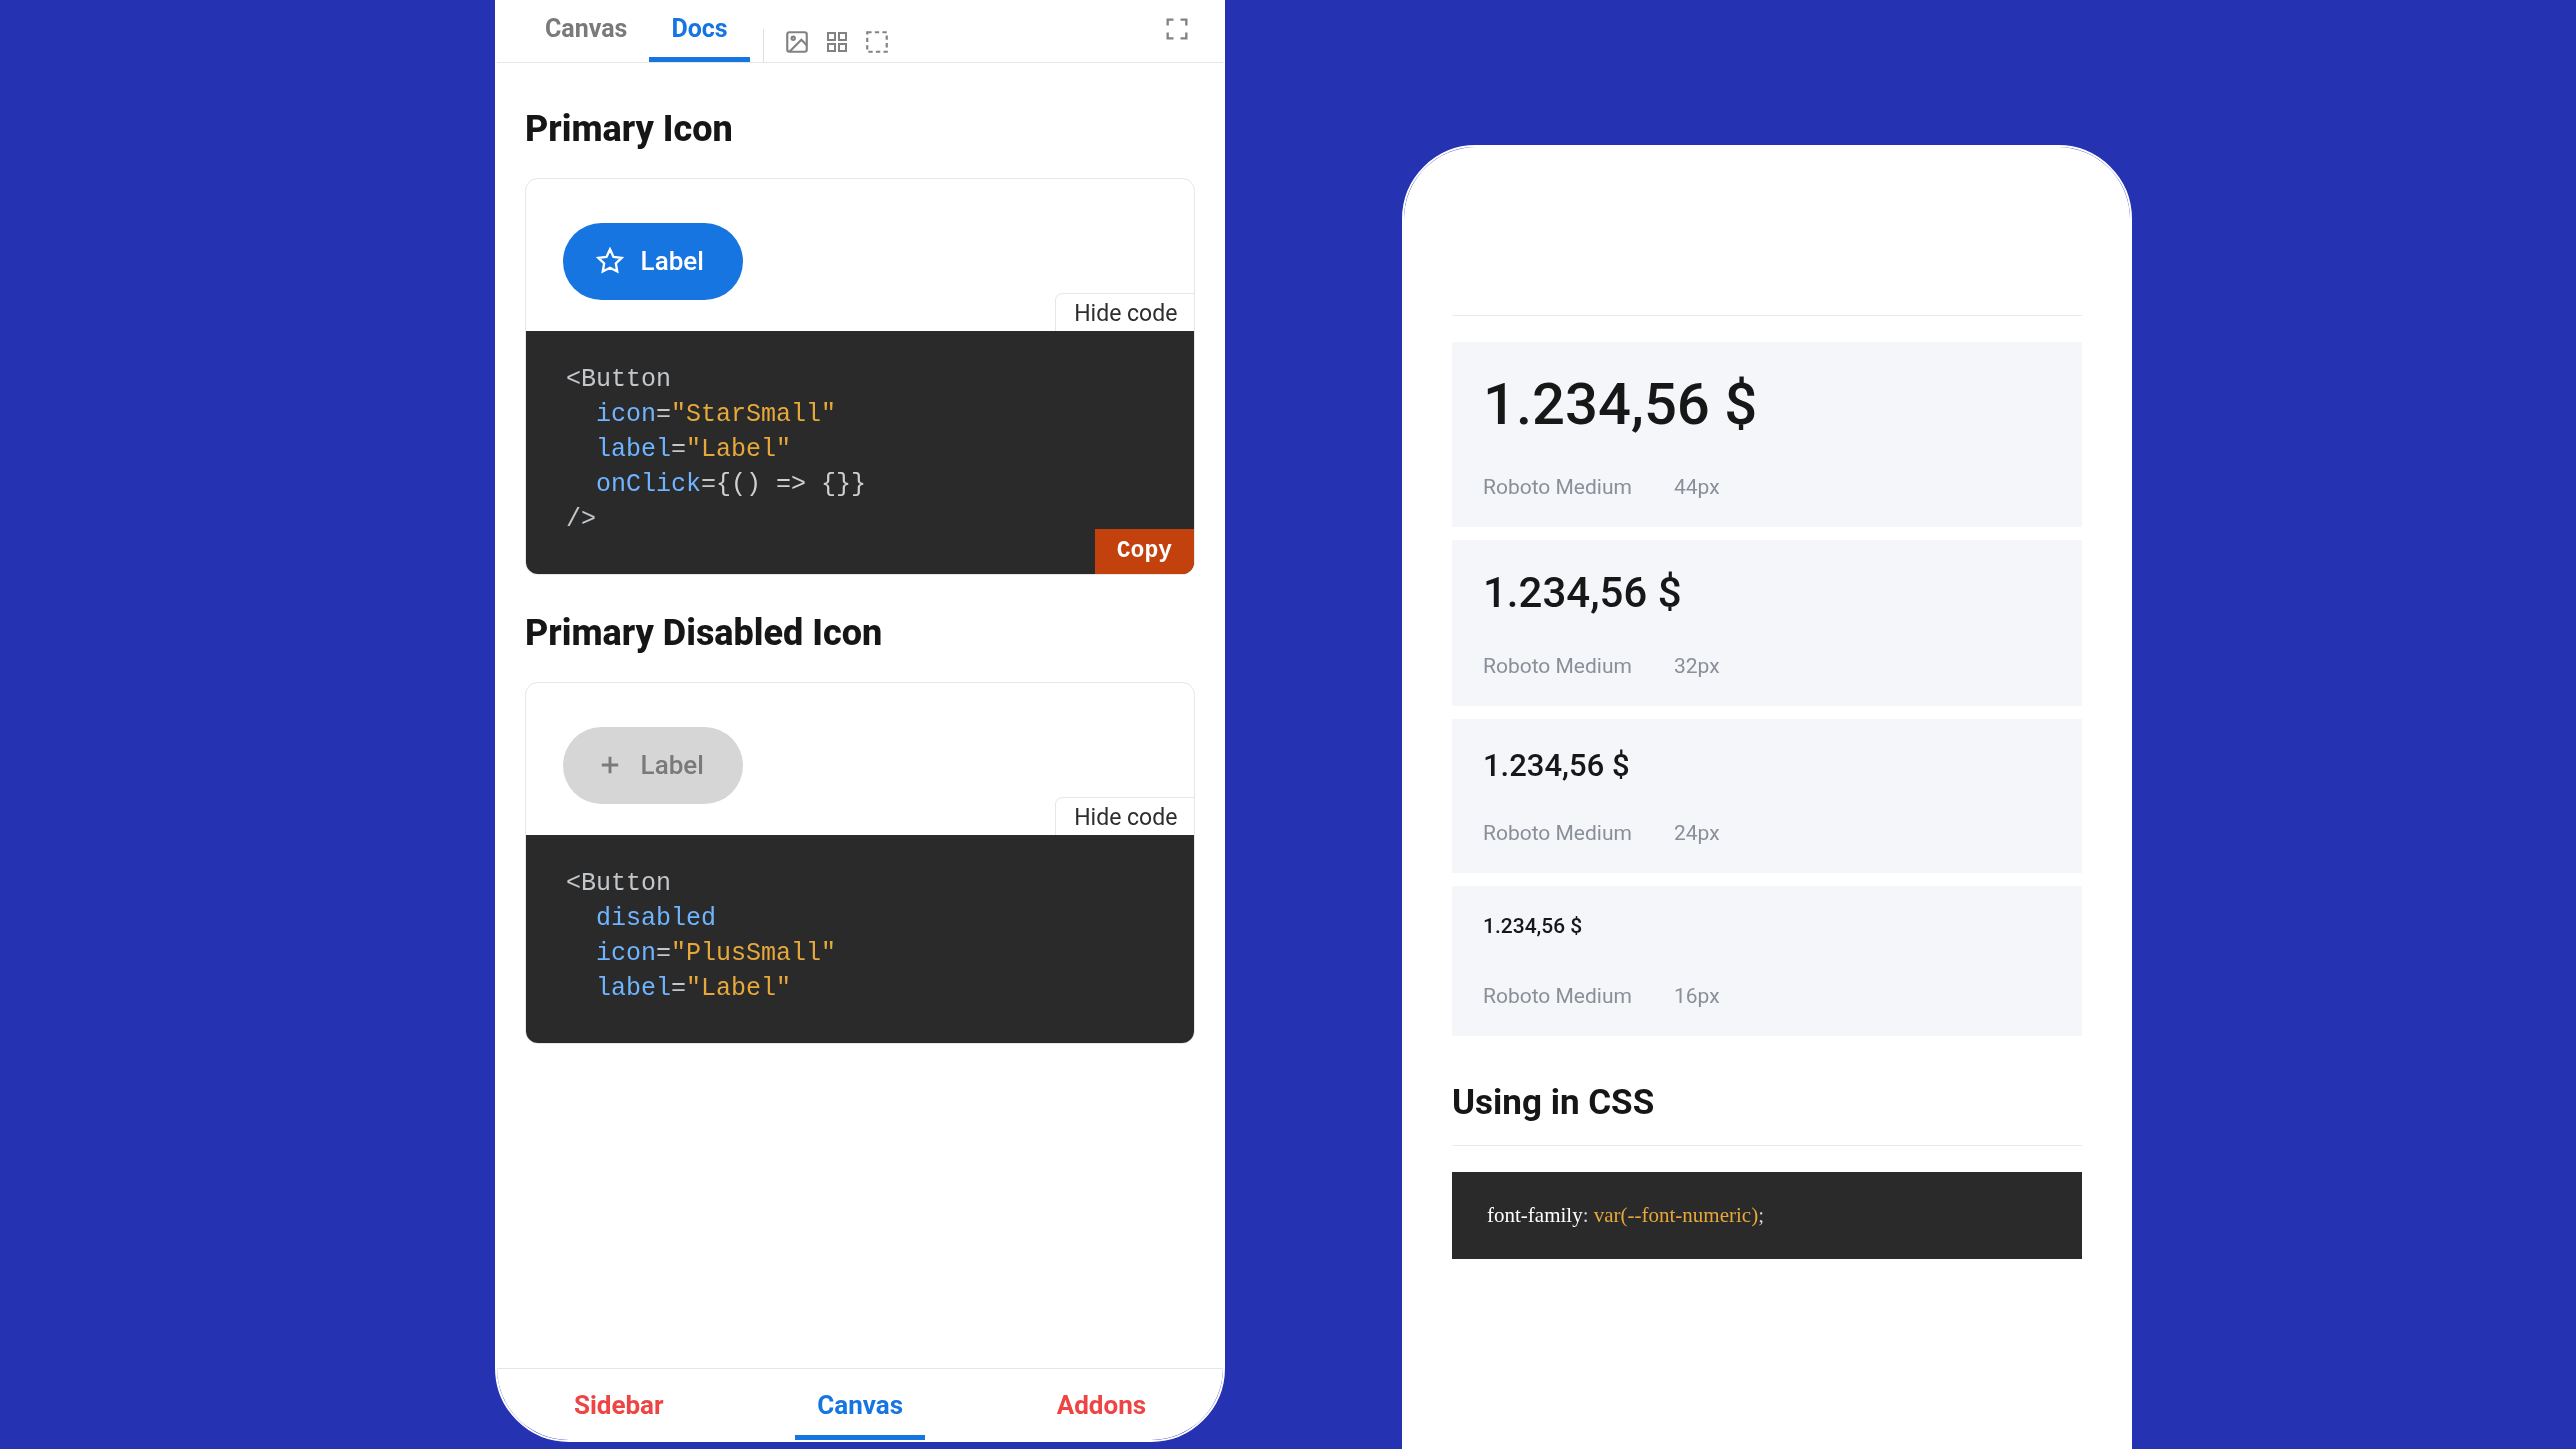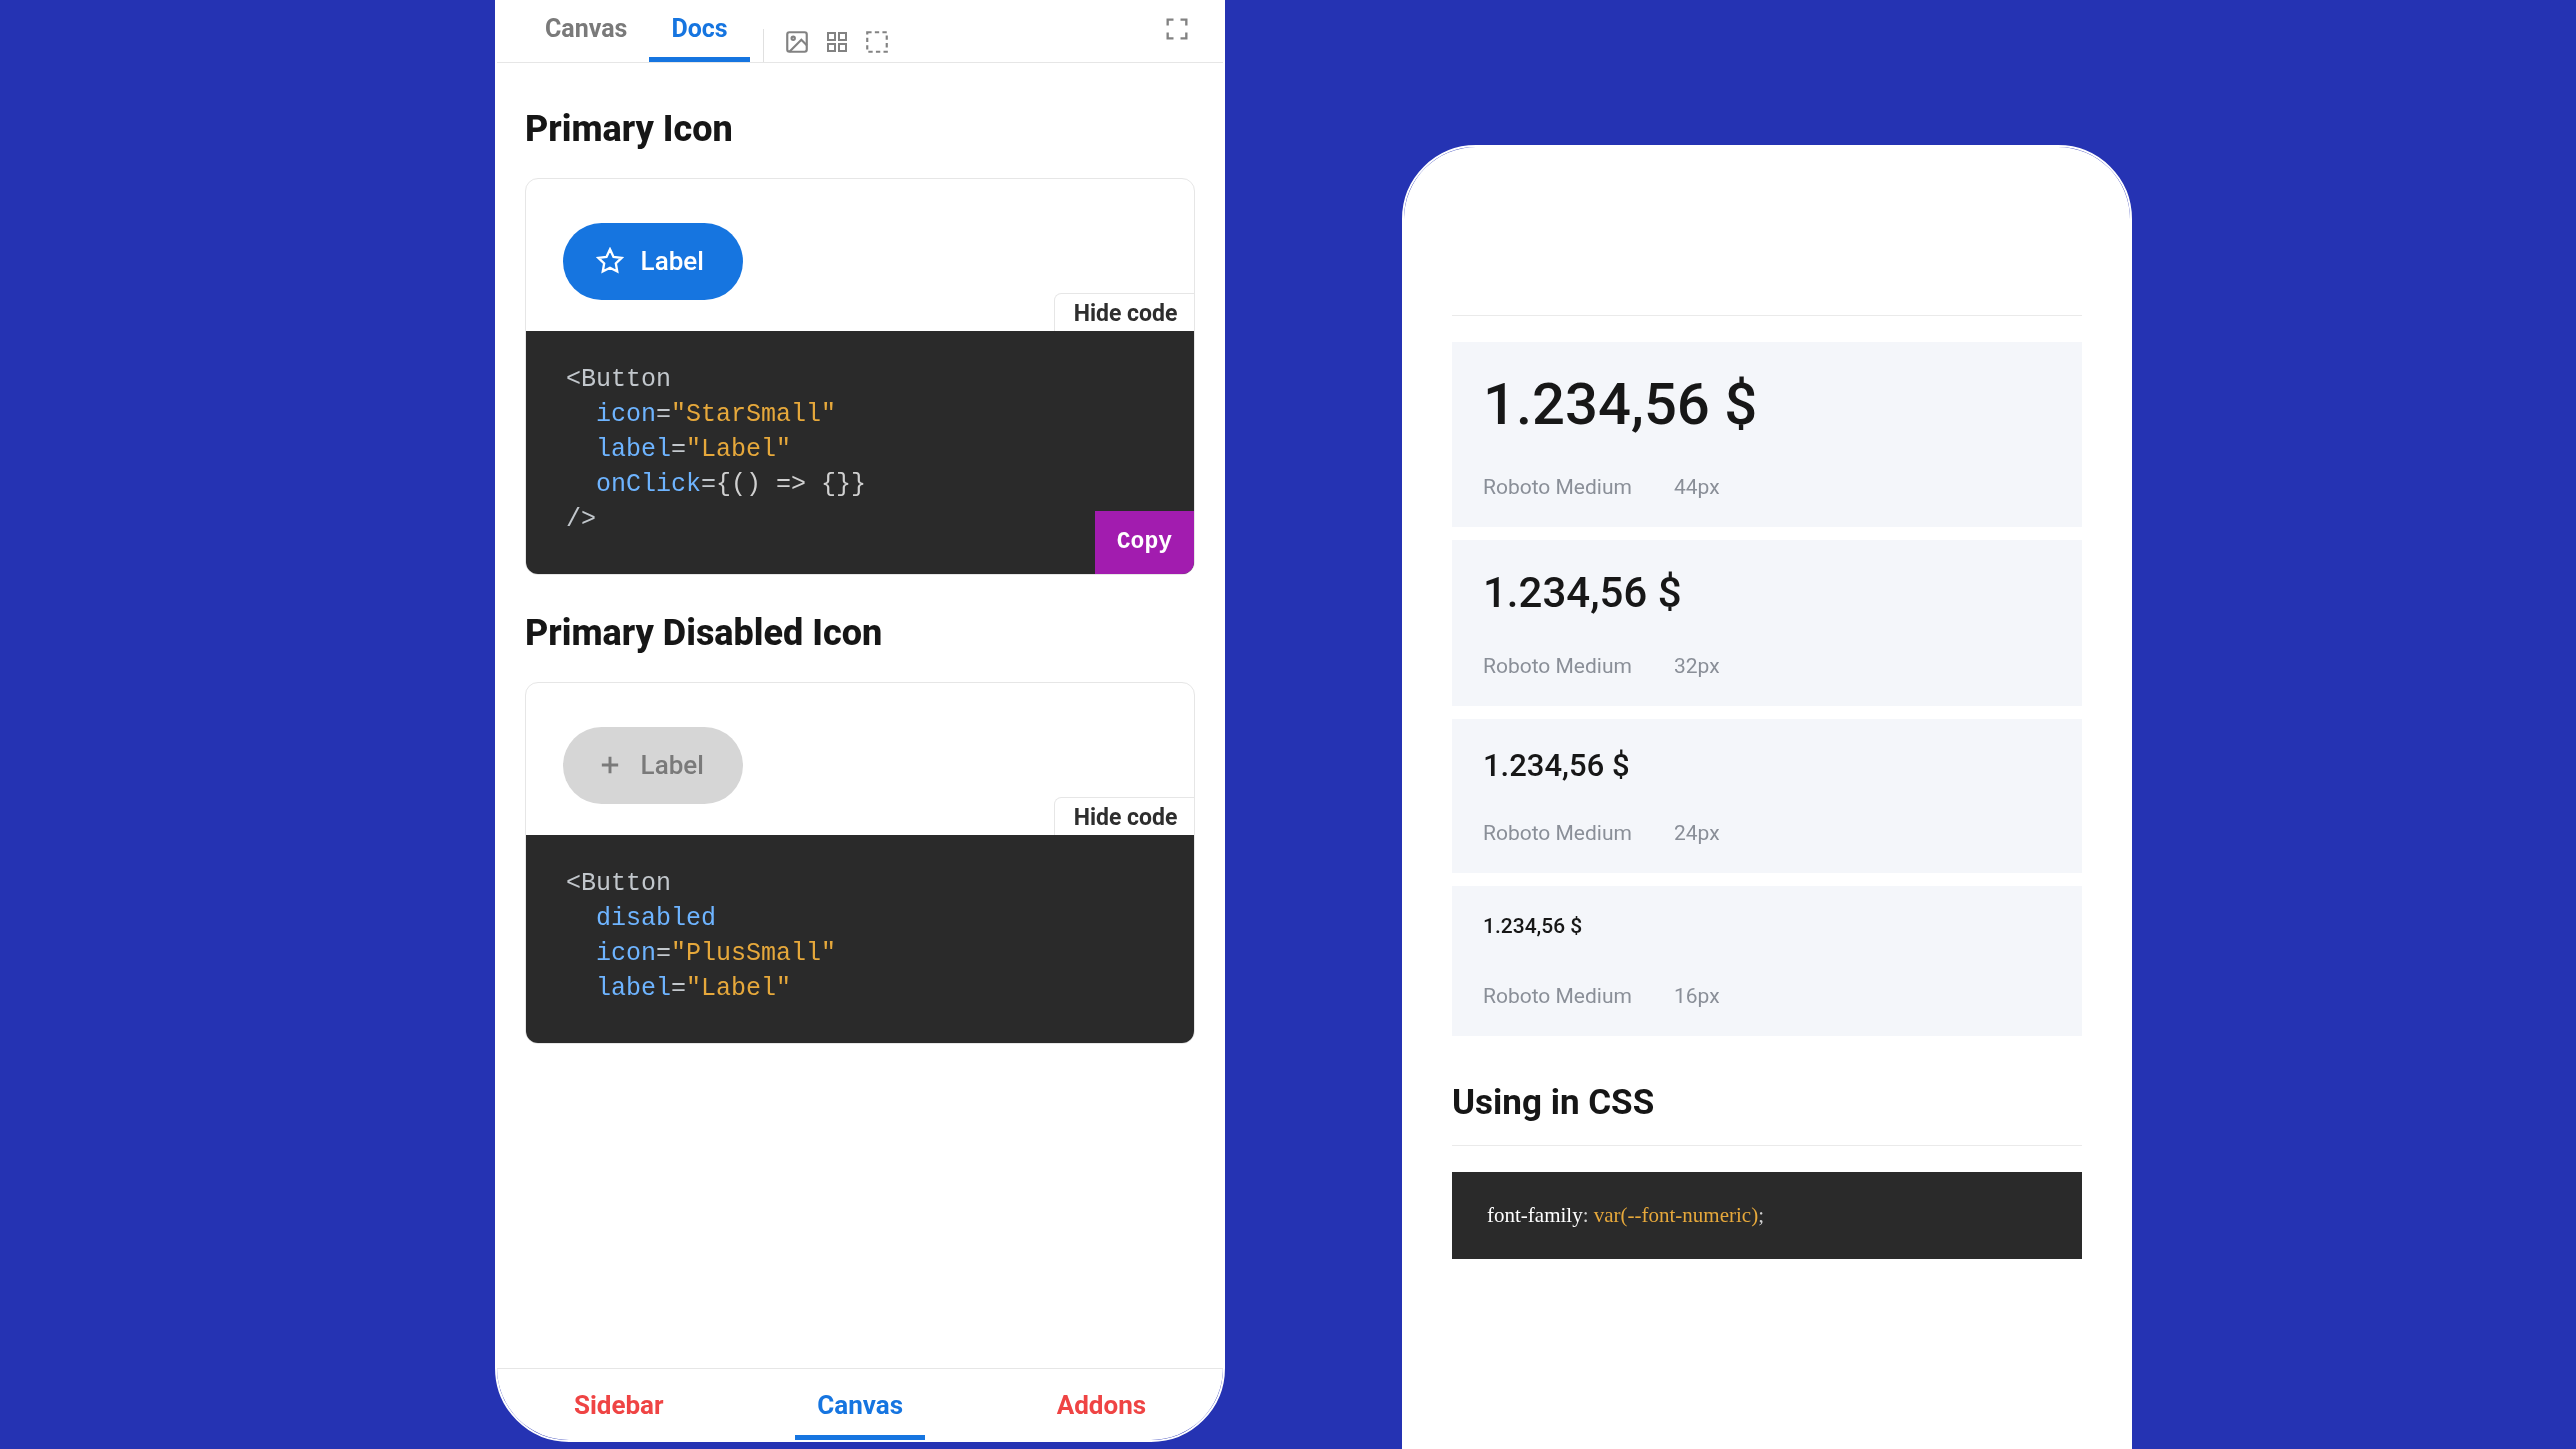--- a/index.html
+++ b/index.html
@@ -110,21 +110,21 @@
 .sb-hidecode {
   position: absolute;
   right: -1.8px;
   bottom: -1.8px;
   border: 1.8px solid #e6e6e6;
   border-right: none;
   border-bottom: none;
   border-top-left-radius: 7.4px;
   padding: 5.5px 18.4px;
   font-size: 23px;
-  font-weight: 700;
+  font-weight: 400;
   color: #2e2e2e;
   background: #ffffff;
   cursor: pointer;
 }
 
 
 .pill {
   display: inline-flex;
   align-items: center;
   gap: 16.6px;
@@ -151,25 +151,25 @@
 .tok-tag   { color: #c2c7cc; }
 .tok-attr  { color: #6eb4ff; }
 .tok-str   { color: #e6a83b; }
 .tok-punct { color: #c2c7cc; }
 .tok-js    { color: #d0d0d0; }
 
 .sb-copy {
   position: absolute;
   right: 0;
   bottom: 0;
-  background: #a21caf;
+  background: #c2410c;
   color: #ffffff;
   font-size: 23px;
   font-weight: 700;
-  padding: 15px 22px;
+  padding: 6px 22px;
   cursor: pointer;
 }
 
 
 .sb-bottom {
   height: 72px;
   border-top: 1.8px solid #e6e6e6;
   display: flex;
   justify-content: space-around;
   align-items: center;

